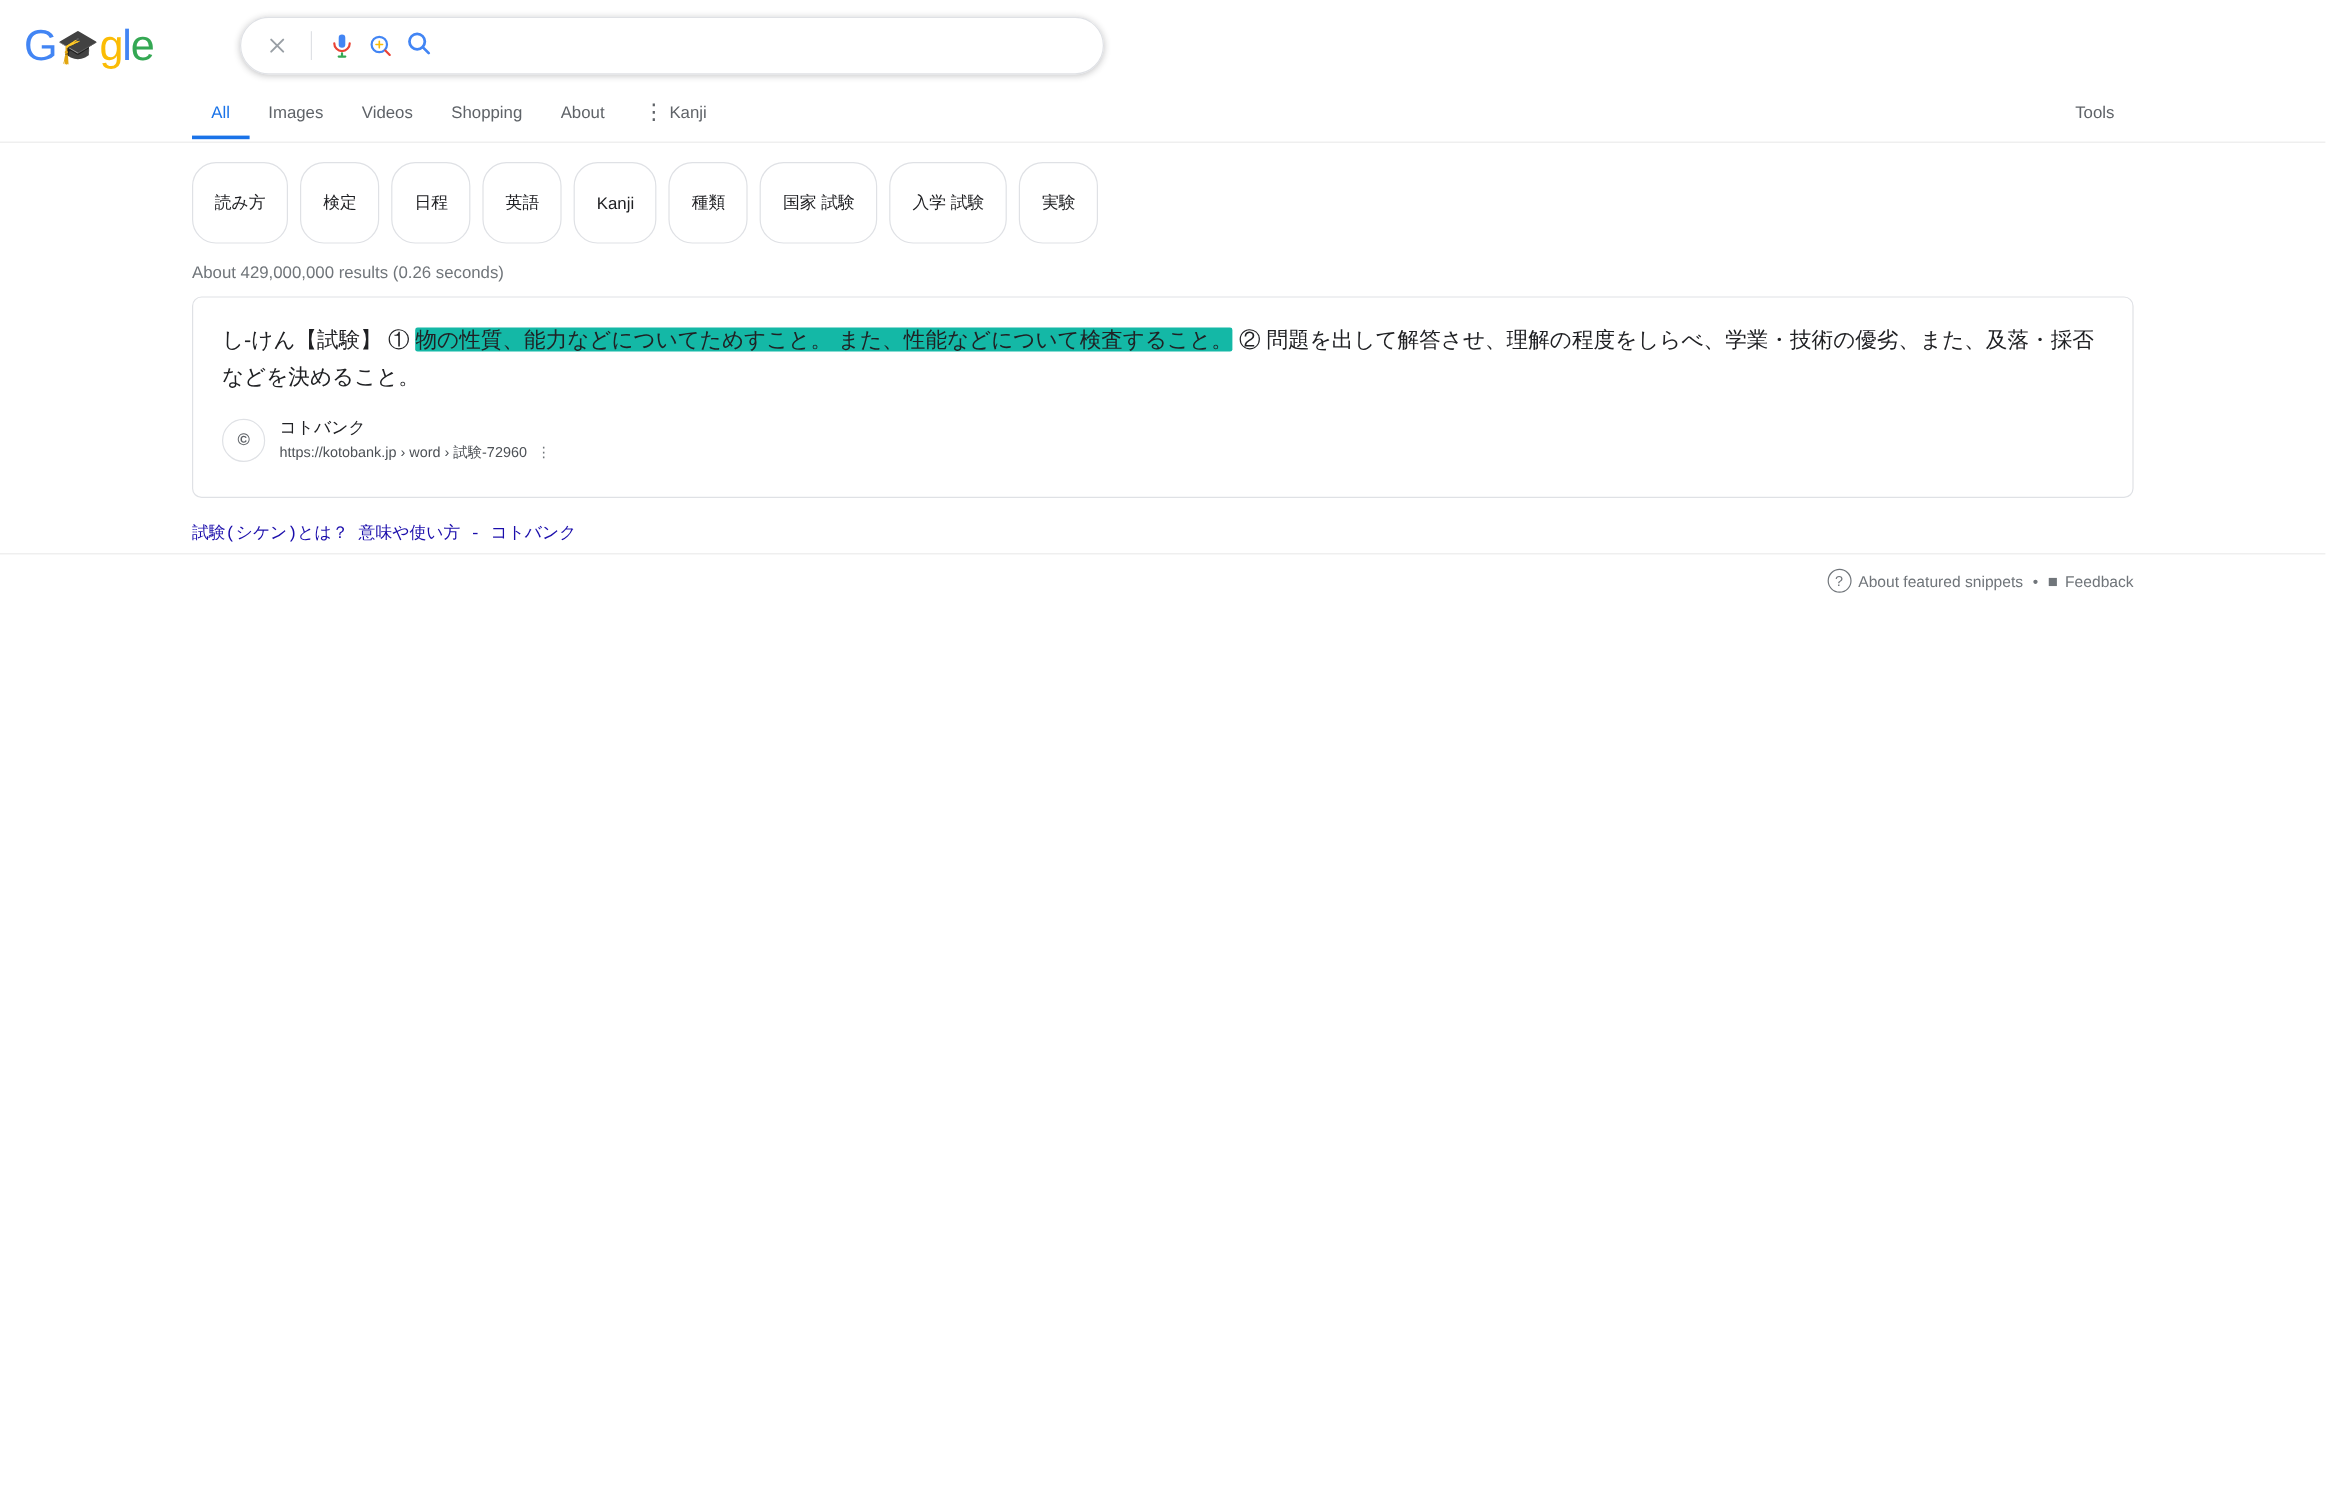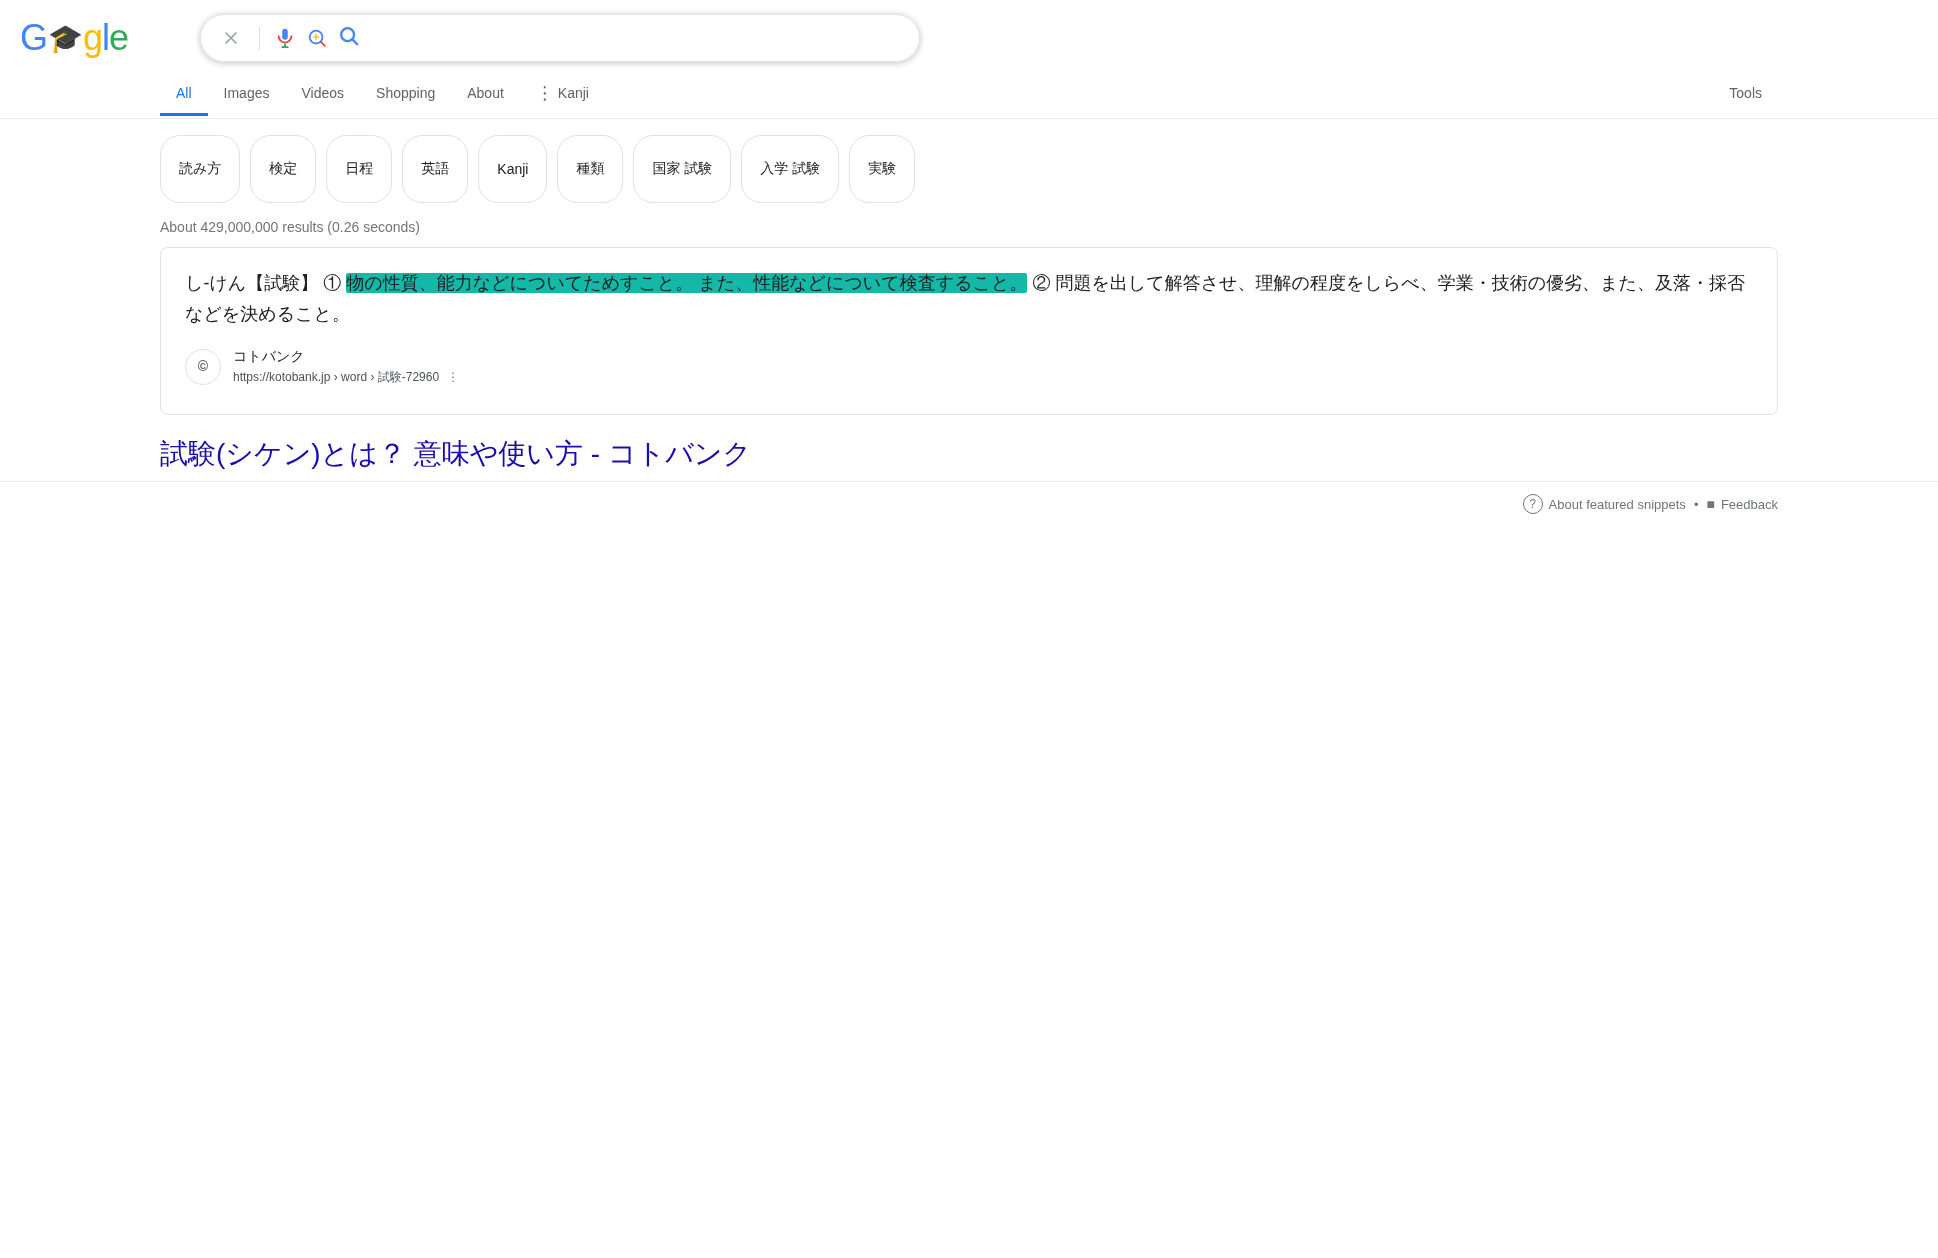--- a/index.html
+++ b/index.html
@@ -224,26 +224,27 @@
       gap: 8px;
     }
 
     .source-url-kebab {
       cursor: pointer;
       color: #70757a;
     }
 
     
     .result-link {
-      font-size: 28px;
+      font-size: 14px;
       color: #1a0dab;
       text-decoration: none;
       cursor: pointer;
       display: block;
       margin: 0 160px 8px 160px;
+      font-family: Liberation Mono, monospace;
     }
 
     
     .bottom-bar {
       border-top: 1px solid #ebebeb;
       padding: 12px 160px;
       display: flex;
       justify-content: flex-end;
       align-items: center;
       gap: 8px;

